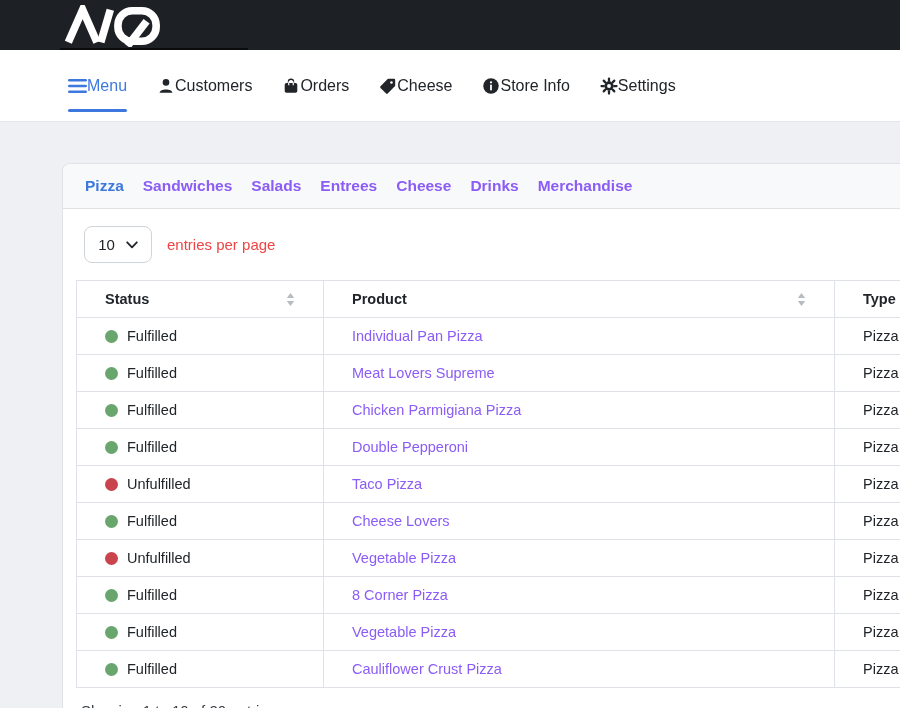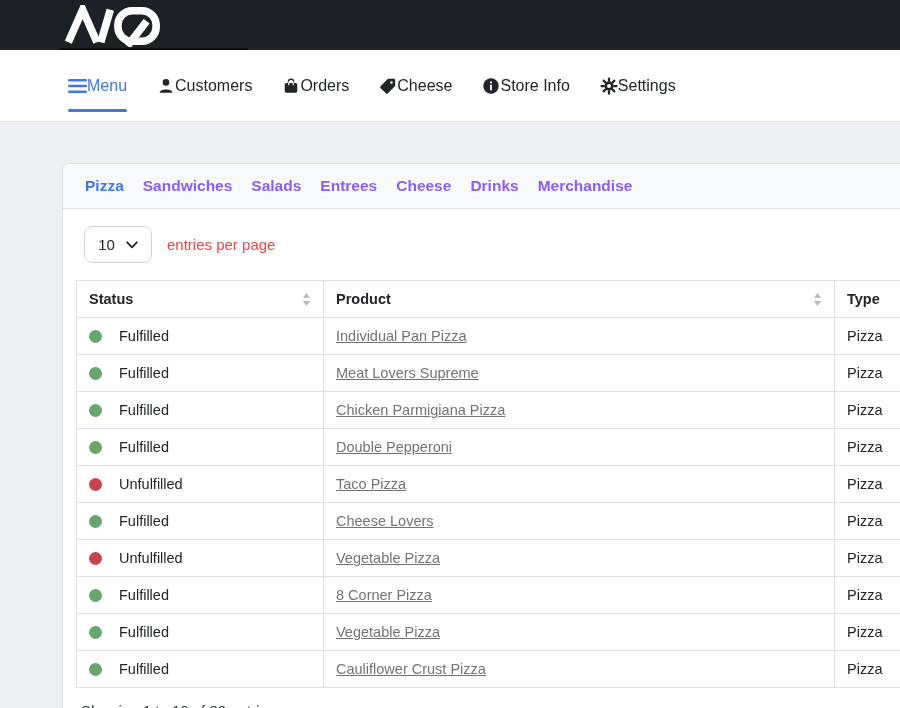--- a/index.html
+++ b/index.html
@@ -43,29 +43,29 @@
   .page-size-row { display:flex; align-items:center; gap:15px; margin:2px 0 17px 9px; }
   .select {
     width:68px; height:37px; background:#fff; border:1px solid #cfd4d9; border-radius:8px;
     display:flex; align-items:center; justify-content:center; gap:11px; font-size:15px; cursor:pointer;
   }
   .entries-label { font-size:15px; color:#ef4444; }
 
   
   table { border-collapse:collapse; table-layout:fixed; width:912px; margin-left:1px; }
   col.c-status { width:247px; } col.c-product { width:511px; } col.c-type { width:154px; }
-  th, td { border:1px solid #dee2e6; padding:0 12px; height:37px; text-align:left; font-size:14.5px; vertical-align:middle;margin-left:29px; }
+  th, td { border:1px solid #dee2e6; padding:0 28px; height:37px; text-align:left; font-size:14.5px; vertical-align:middle;margin-left:29px; }
   th { font-weight:700; background:#ffffff; cursor:pointer; }
   .th-inner { display:flex; align-items:center; justify-content:space-between; }
   .sort-icon { flex:0 0 auto; margin-left:8px; display:flex; }
-  .status-cell { display:flex; align-items:center; gap:17px; }
+  .status-cell { display:flex; align-items:center; gap:9px; }
   .dot { width:13px; height:13px; border-radius:50%; flex:0 0 auto; }
   .dot.green { background:#69a66d; }
   .dot.red   { background:#c9444d; }
-  a.product-link { color:#737373; text-decoration:underline; cursor:pointer; }
+  a.product-link { color:#8b5cf6; cursor:pointer; }
 
   .summary { margin:14px 0 0 6px; font-size:15px; color:#343a40; }
 </style>
 </head>
 <body>
 
 <header class="app-header">
   <div class="logo-wrap" title="AIQ">
     <svg width="106" height="42" viewBox="0 0 110 44">
       <g stroke="#ffffff" stroke-width="8" fill="none">

